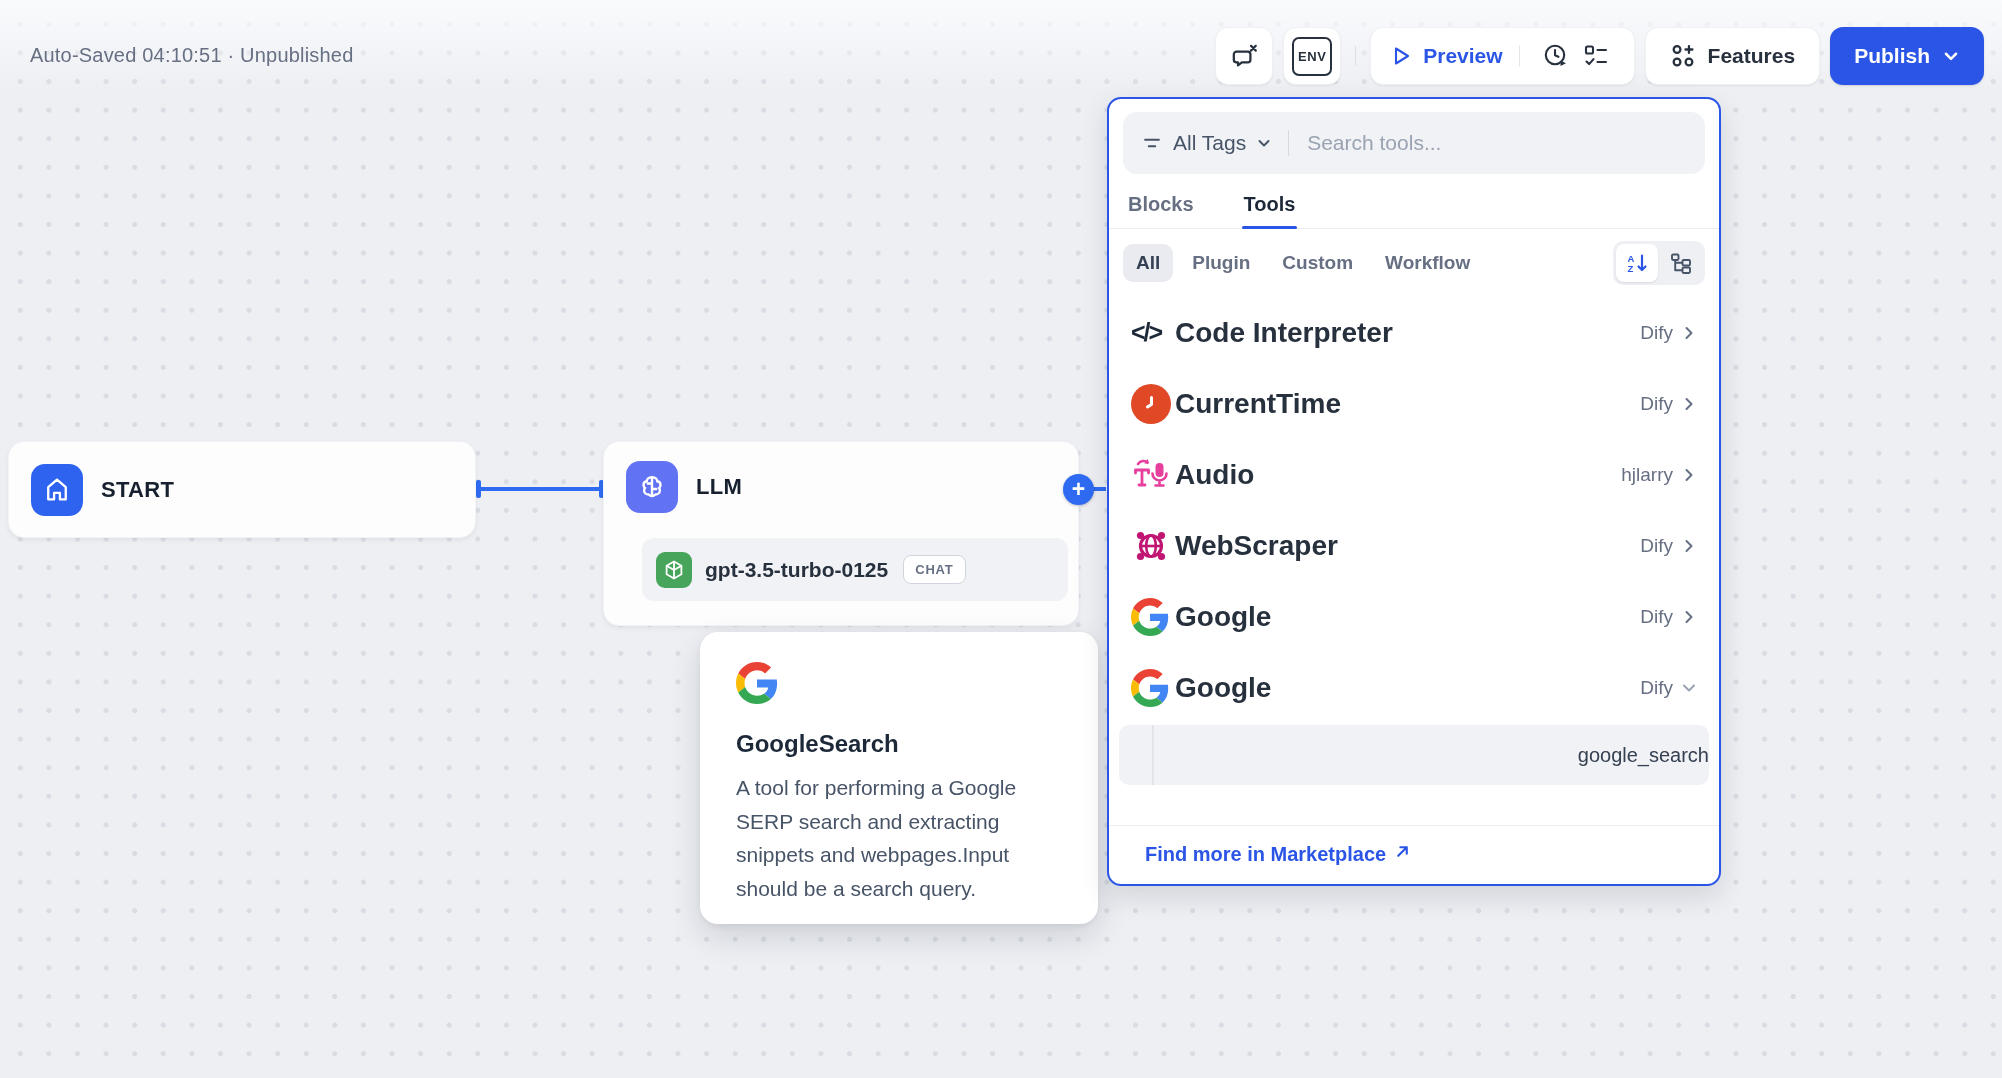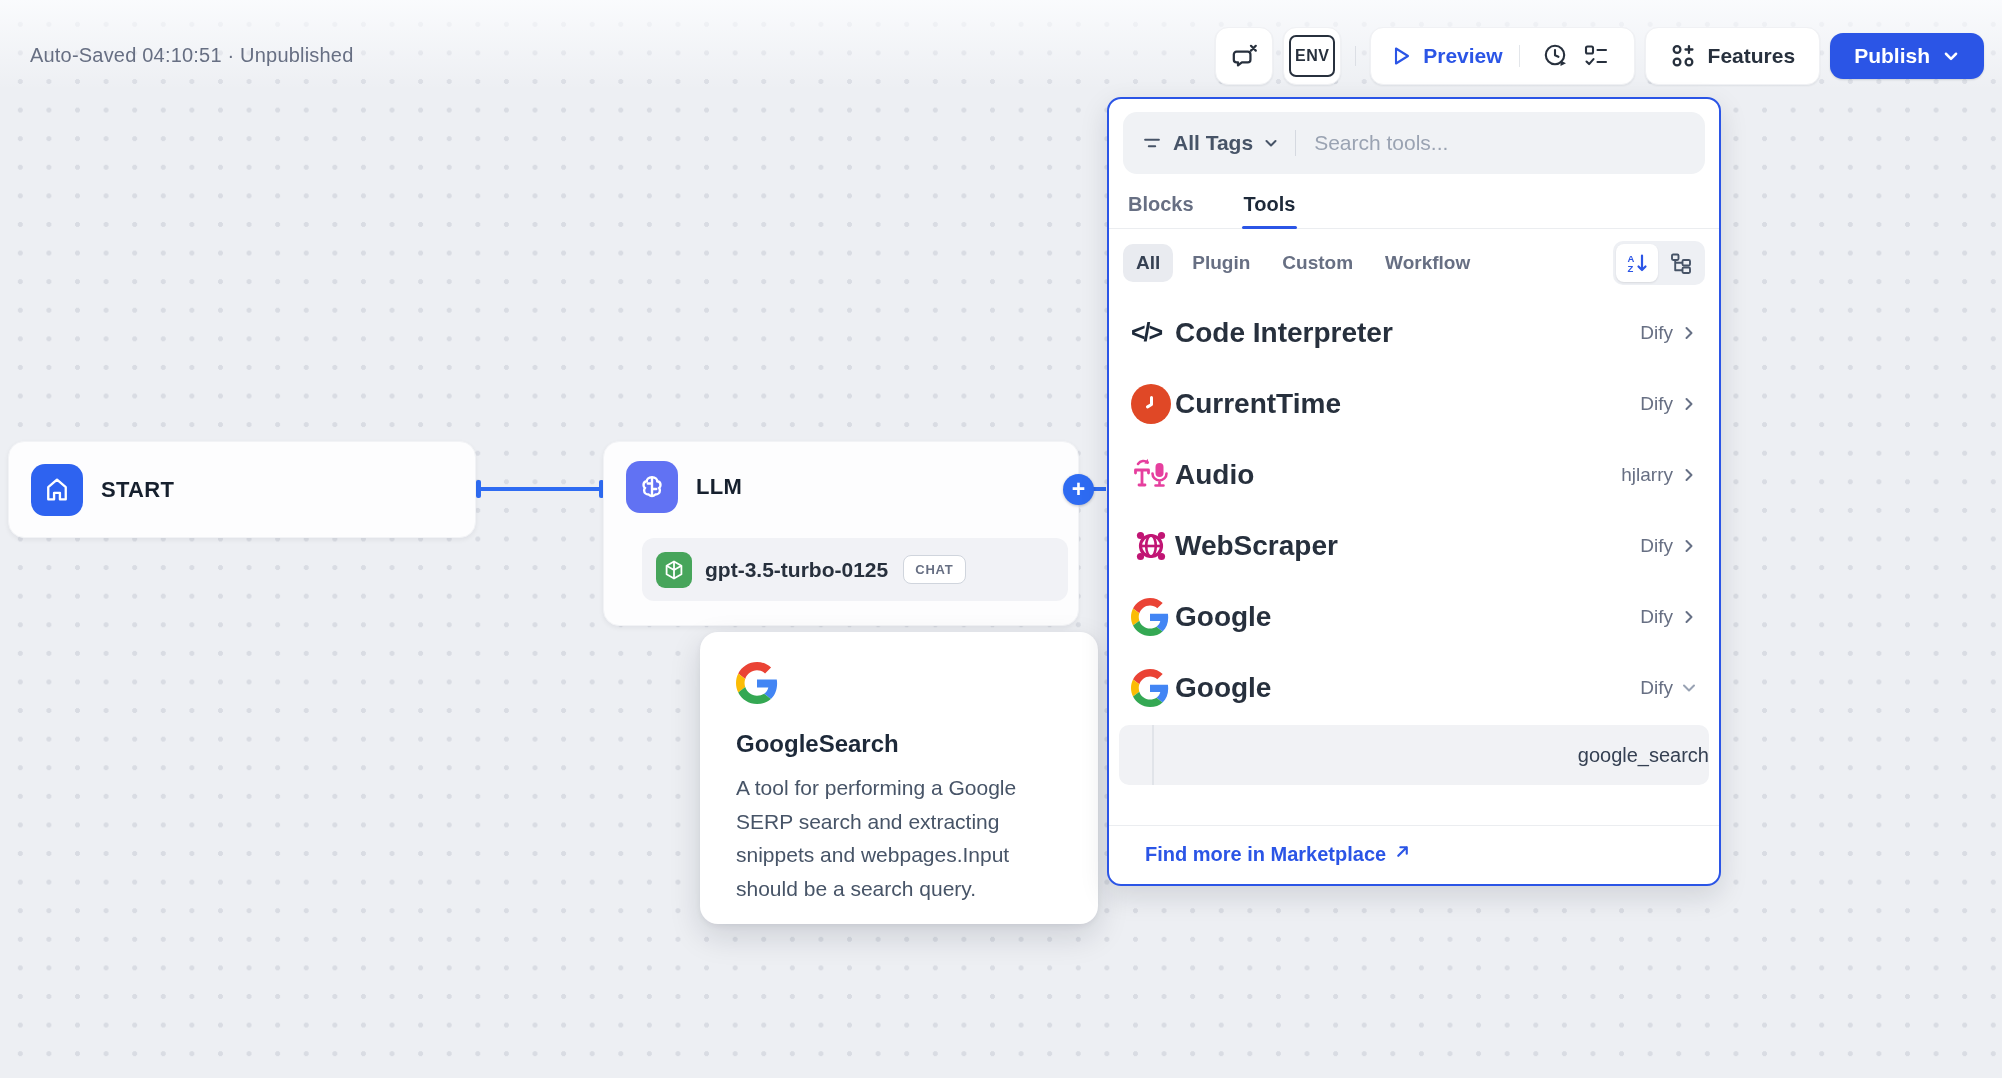--- a/index.html
+++ b/index.html
@@ -15,23 +15,23 @@
   .toolbar{position:absolute;top:27px;right:18px;display:flex;align-items:center;gap:10px;height:58px;}
   .tb-card{background:#fff;border:1px solid #f0f1f4;border-radius:13px;box-shadow:0 1px 2px rgba(16,24,40,.07);
            height:58px;display:flex;align-items:center;justify-content:center;cursor:pointer;}
   .icon-btn{width:58px;}
   .tb-div{width:1px;height:20px;background:#dcdfe5;margin:0 4px;}
   .run-pill{padding:0 18px;gap:0;}
   .preview{display:flex;align-items:center;gap:10px;color:var(--accent);font-size:21px;font-weight:700;padding-right:16px;}
   .pill-div{width:1px;height:22px;background:#e3e6ea;margin-right:16px;}
   .pill-ic{display:flex;align-items:center;justify-content:center;width:40px;height:40px;border-radius:9px;}
   .features-btn{padding:0 24px;gap:12px;font-size:21px;font-weight:700;color:#27303d;display:flex;}
-  .publish-btn{height:46px;background:var(--accent);color:#fff;border-radius:13px;display:flex;align-items:center;
+  .publish-btn{height:58px;background:var(--accent);color:#fff;border-radius:13px;display:flex;align-items:center;
                gap:12px;padding:0 24px;font-size:21px;font-weight:700;cursor:pointer;box-shadow:0 1px 2px rgba(16,24,40,.15);justify-content:center;}
-  .env-box{font-size:16px;font-weight:800;color:#27303d;border:2.2px solid #27303d;border-radius:7px;padding:10px 4px;letter-spacing:.5px;}
+  .env-box{font-size:13px;font-weight:800;color:#27303d;border:2.2px solid #27303d;border-radius:7px;padding:10px 4px;letter-spacing:.5px;}
   .chev{display:inline-block;}
 
   
   .node{position:absolute;background:#fdfdfe;border:1px solid #f2f3f6;border-radius:16px;box-shadow:0 2px 5px rgba(16,24,40,.06);}
   .node-head{display:flex;align-items:center;gap:18px;padding:22px;}
   .node-ic{width:52px;height:52px;border-radius:14px;display:flex;align-items:center;justify-content:center;flex:0 0 auto;}
   .node-title{font-size:22px;font-weight:800;color:#16202e;letter-spacing:.3px;}
   #start-node{left:8px;top:441px;width:468px;height:97px;}
   #start-node .node-head{padding:22px 22px;}
   #llm-node{left:603px;top:441px;width:476px;height:185px;}
@@ -52,21 +52,21 @@
   
   .tooltip-card{position:absolute;left:700px;top:632px;width:398px;height:292px;background:#fff;border-radius:18px;
                 box-shadow:0 12px 32px rgba(16,24,40,.14),0 2px 6px rgba(16,24,40,.06);padding:30px 36px;}
   .tt-title{margin-top:26px;font-size:24px;font-weight:700;color:#1d2939;}
   .tt-desc{margin-top:13px;font-size:21px;line-height:1.6;color:#475467;}
 
   
   .panel{position:absolute;left:1107px;top:97px;width:614px;height:789px;background:#fff;border:2px solid var(--accent);
          border-radius:14px;box-shadow:0 10px 28px rgba(16,24,40,.13);display:flex;flex-direction:column;overflow:hidden;}
   .search-wrap{margin:13px 14px 9px;background:#f0f2f5;border-radius:14px;height:62px;display:flex;align-items:center;padding:0 18px;}
-  .alltags{display:flex;align-items:center;gap:10px;color:#475467;font-size:21px;font-weight:700;cursor:pointer;white-space:nowrap;}
+  .alltags{display:flex;align-items:center;gap:10px;color:#475467;font-size:21px;font-weight:400;cursor:pointer;white-space:nowrap;}
   .search-div{width:1px;height:26px;background:#d5d9e0;margin:0 16px;}
   .search-input{border:none;outline:none;background:transparent;flex:1;font-size:21px;color:#1d2939;}
   .search-input::placeholder{color:#9aa3b2;}
   .tabs{display:flex;gap:46px;padding:0 17px;border-bottom:1px solid #ebedf0;}
   .tab{font-size:20px;font-weight:700;color:#676f83;padding:10px 2px 12px;position:relative;cursor:pointer;}
   .tab.active{color:#1d2939;}
   .tab.active::after{content:"";position:absolute;left:0;right:0;bottom:-1px;height:3px;border-radius:2px;background:var(--accent);}
   .filters{display:flex;align-items:center;padding:12px 14px 8px;gap:6px;}
   .fpill{font-size:19px;font-weight:700;color:#676f83;padding:8px 13px;border-radius:10px;cursor:pointer;white-space:nowrap;}
   .fpill.active{background:#e9ebf0;color:#354052;}

